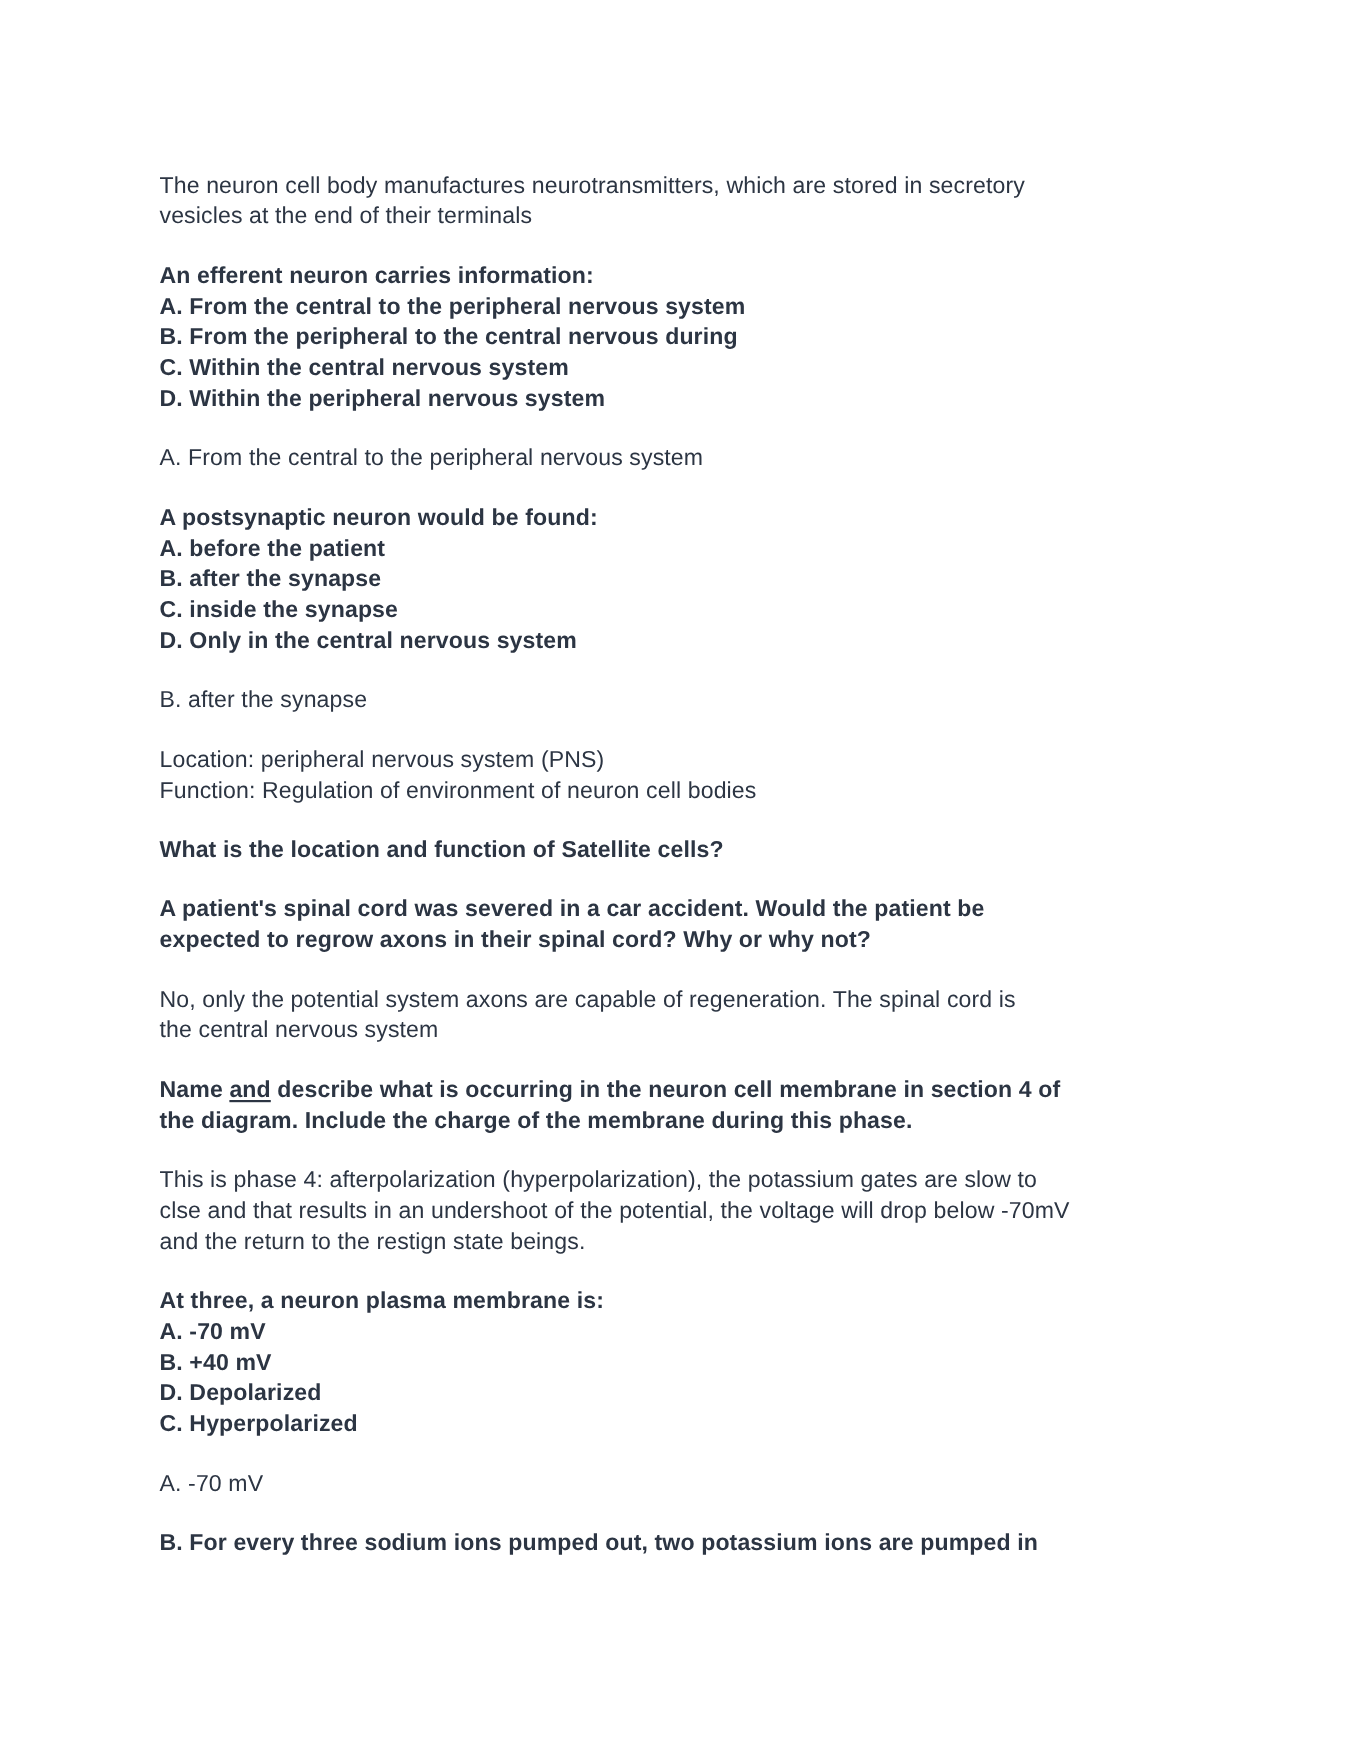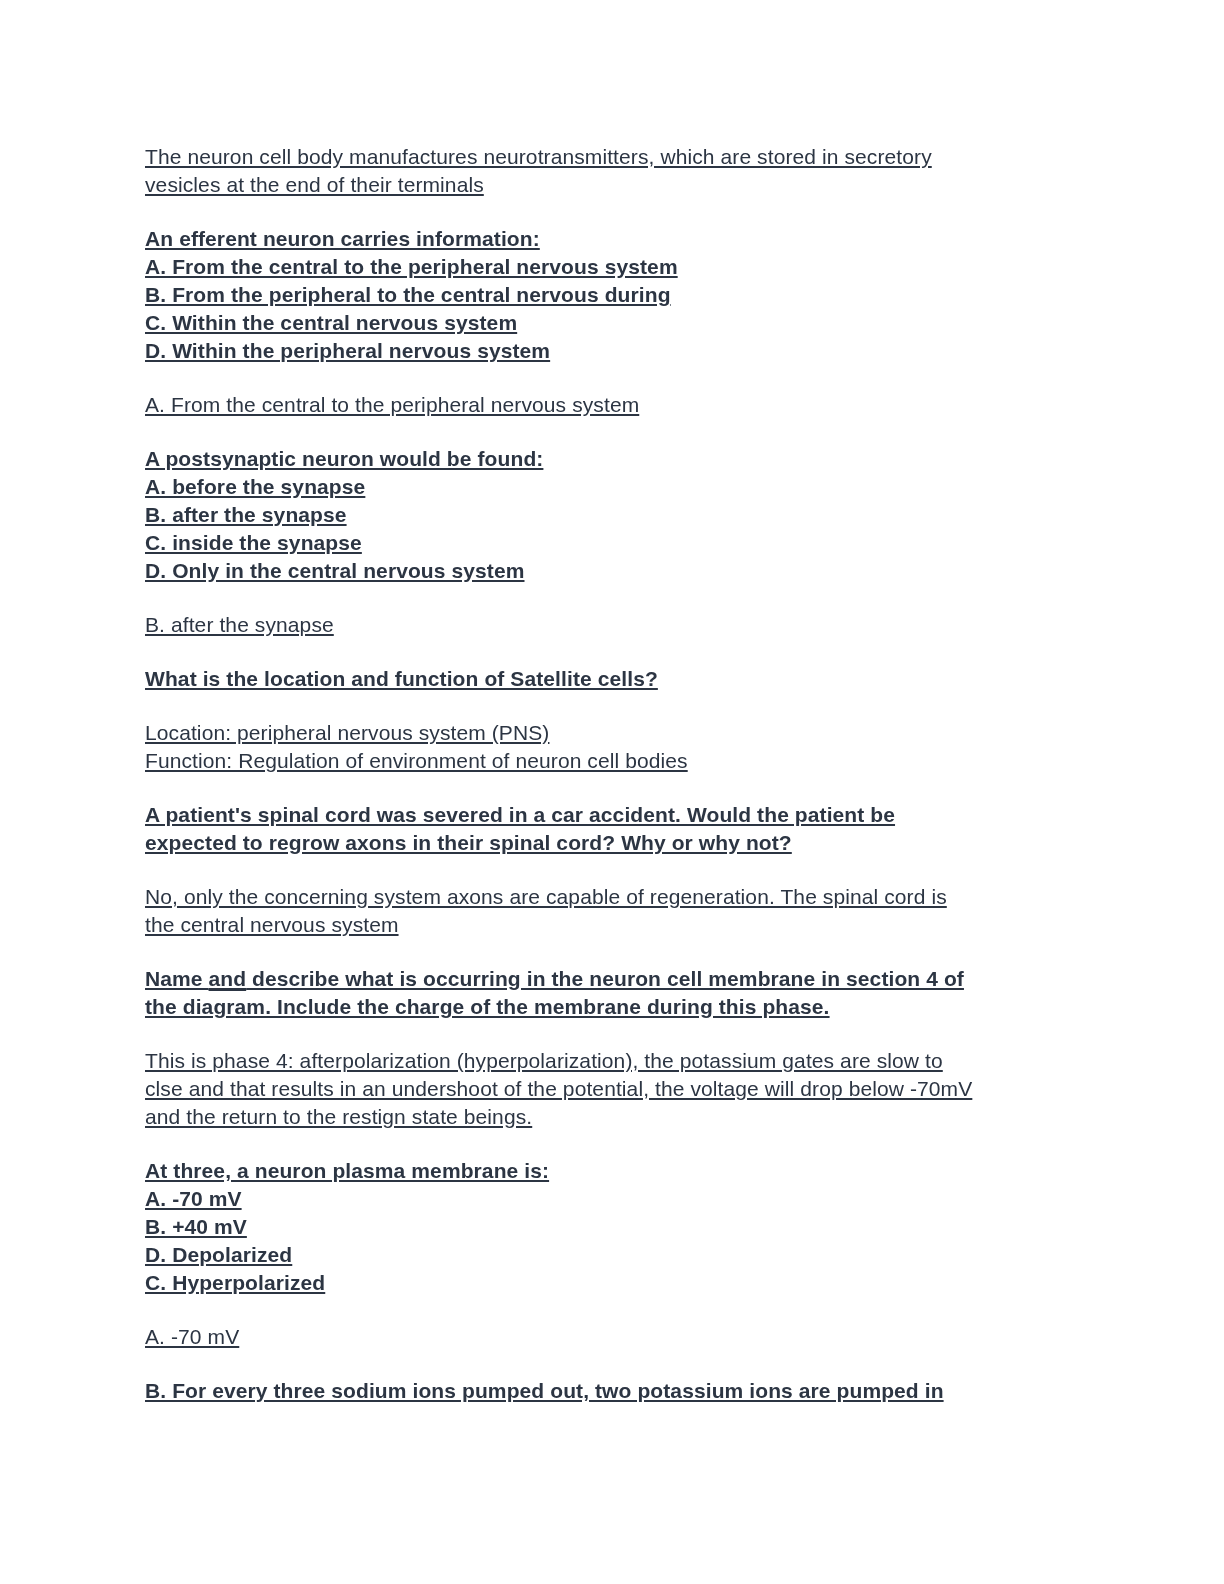--- a/index.html
+++ b/index.html
@@ -15,25 +15,24 @@
     box-sizing: border-box;
     padding: 143px 145px 0 145px;
     font-family: "Liberation Sans", "DejaVu Sans", sans-serif;
     color: #2c3543;
     overflow: hidden;
   }
   .doc {
     width: 935px;
   }
   .block {
-    margin: 0 0 26px 0;
+    margin: 12px 0 26px 0;
     font-size: 21px;
     line-height: 28px;
     letter-spacing: 0.1px;
-    text-decoration: underline;
   }
   .block.bold {
     font-weight: bold;
   }
   .line {
     white-space: nowrap;
   }
   .line u {
     text-decoration: underline;
     text-underline-offset: 3px;
@@ -54,41 +53,41 @@
         <div class="line">A. From the central to the peripheral nervous system</div>
         <div class="line">B. From the peripheral to the central nervous during</div>
         <div class="line">C. Within the central nervous system</div>
         <div class="line">D. Within the peripheral nervous system</div>
       </div>
       <div class="block regular">
         <div class="line">A. From the central to the peripheral nervous system</div>
       </div>
       <div class="block bold">
         <div class="line">A postsynaptic neuron would be found:</div>
-        <div class="line">A. before the synapse</div>
+        <div class="line">A. before the patient</div>
         <div class="line">B. after the synapse</div>
         <div class="line">C. inside the synapse</div>
         <div class="line">D. Only in the central nervous system</div>
       </div>
       <div class="block regular">
         <div class="line">B. after the synapse</div>
       </div>
-      <div class="block bold">
-        <div class="line">What is the location and function of Satellite cells?</div>
-      </div>
       <div class="block regular">
         <div class="line">Location: peripheral nervous system (PNS)</div>
         <div class="line">Function: Regulation of environment of neuron cell bodies</div>
+      </div>
+      <div class="block bold">
+        <div class="line">What is the location and function of Satellite cells?</div>
       </div>
       <div class="block bold">
         <div class="line">A patient's spinal cord was severed in a car accident. Would the patient be</div>
         <div class="line">expected to regrow axons in their spinal cord? Why or why not?</div>
       </div>
       <div class="block regular">
-        <div class="line">No, only the concerning system axons are capable of regeneration. The spinal cord is</div>
+        <div class="line">No, only the potential system axons are capable of regeneration. The spinal cord is</div>
         <div class="line">the central nervous system</div>
       </div>
       <div class="block bold">
         <div class="line">Name <u>and</u> describe what is occurring in the neuron cell membrane in section 4 of</div>
         <div class="line">the diagram. Include the charge of the membrane during this phase.</div>
       </div>
       <div class="block regular">
         <div class="line">This is phase 4: afterpolarization (hyperpolarization), the potassium gates are slow to</div>
         <div class="line">clse and that results in an undershoot of the potential, the voltage will drop below -70mV</div>
         <div class="line">and the return to the restign state beings.</div>

